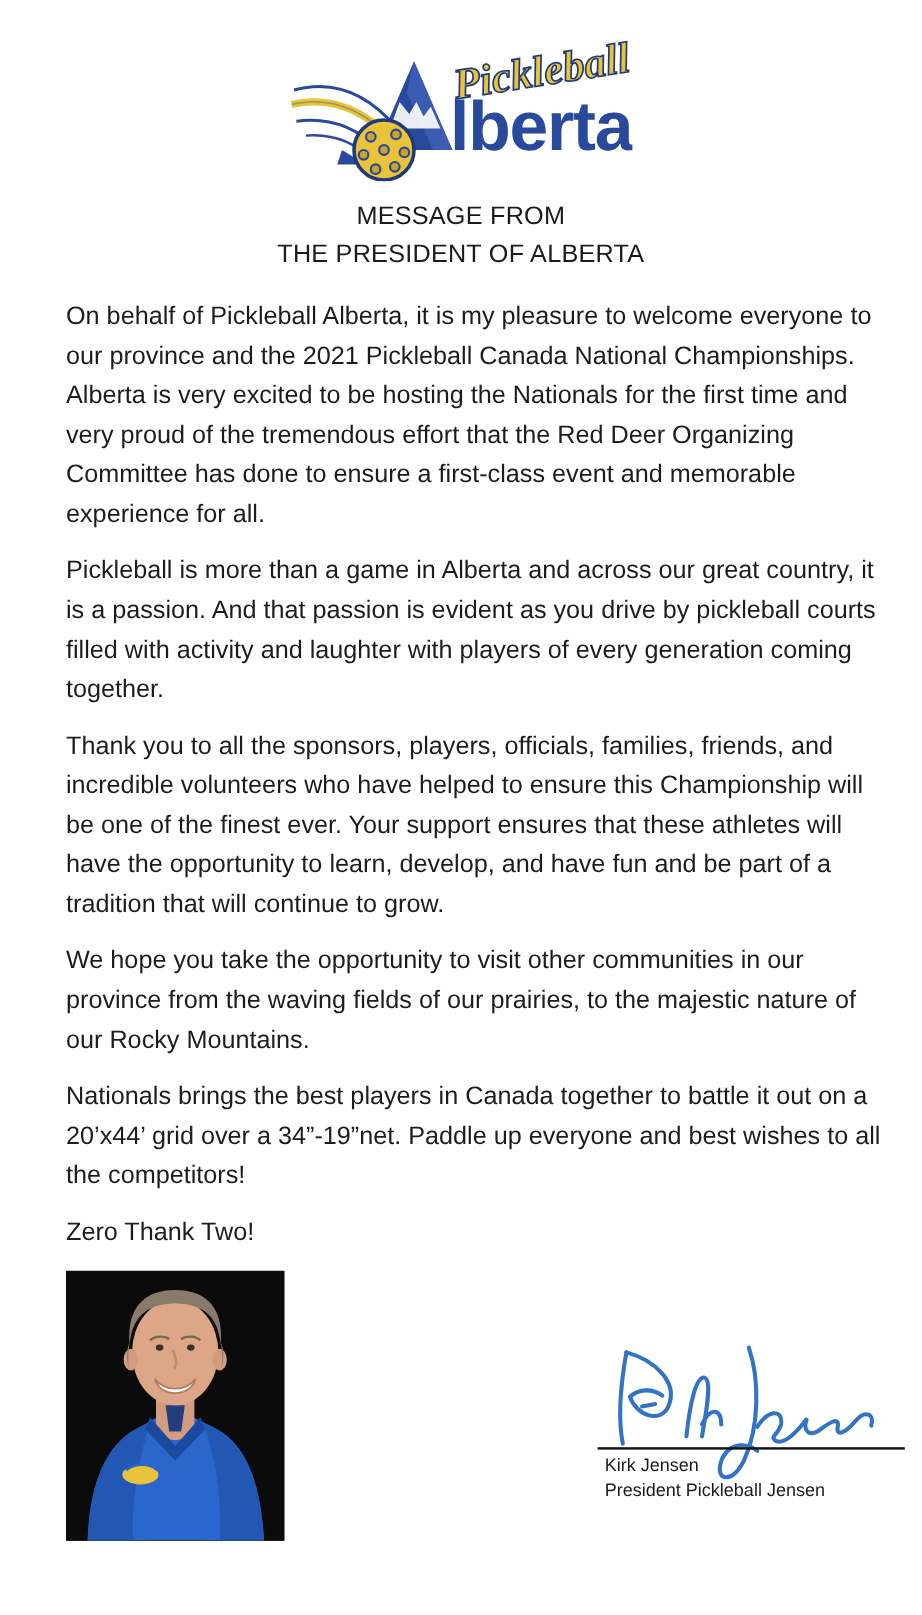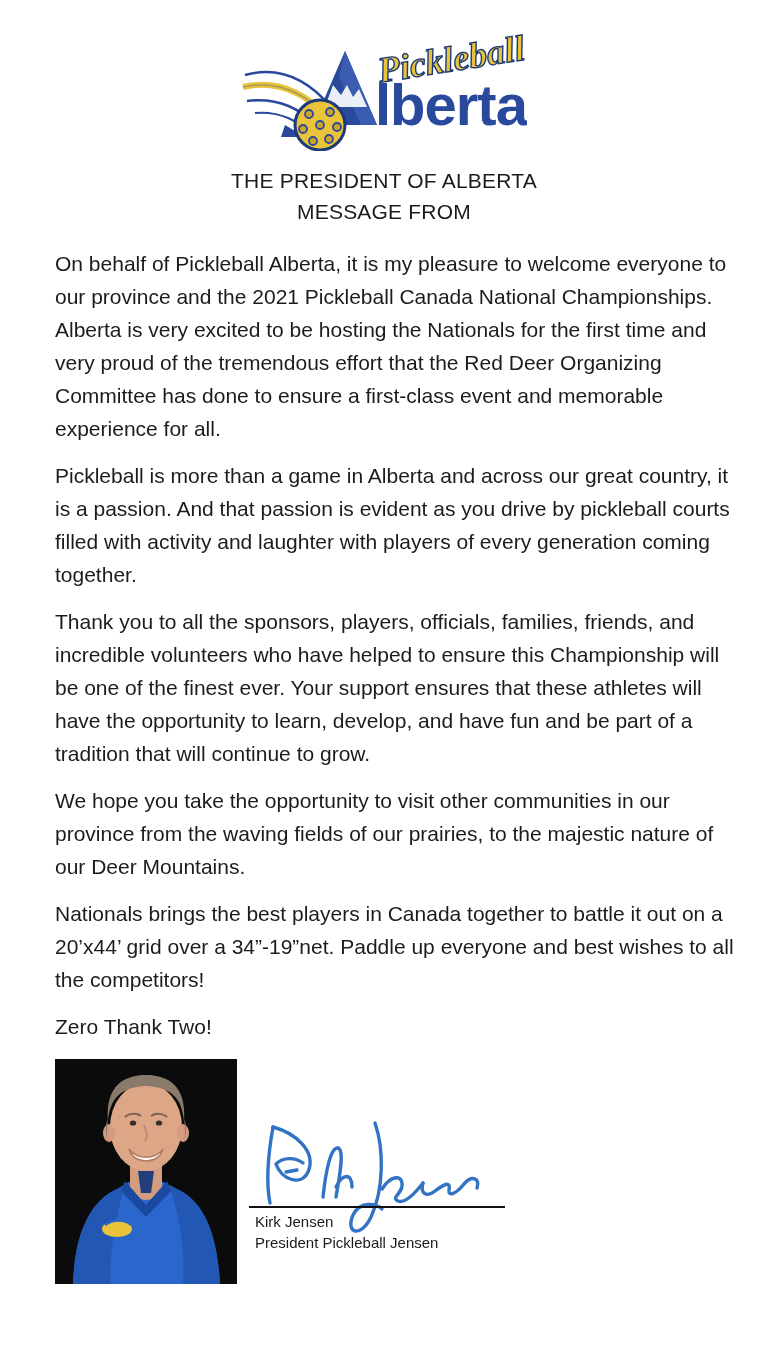--- a/index.html
+++ b/index.html
@@ -30,20 +30,21 @@
     margin: 20px 24px 0 55px;
     font-size: 21px;
     line-height: 33px;
     color: #1c1c1c;
   }
   .letter-body p { margin: 0 0 14px 0; }
   .sig-row {
     margin: 16px 0 0 55px;
     display: flex;
     align-items: flex-start;
+    justify-content: space-between;
   }
   .photo-frame {
     width: 182px; height: 225px;
     flex: 0 0 auto;
     background: #0b0b0b;
   }
   .sig-block {
     position: relative;
     margin-left: 12px;
     width: 270px;
@@ -104,29 +105,29 @@
         <circle cx="62" cy="96" r="4" fill="#cda32a" stroke="#28499c" stroke-width="1.8"></circle>
       </g>
 
       <text x="212" y="38" transform="rotate(-9 212 38)" text-anchor="middle" font-family="Liberation Serif, serif" font-style="italic" font-weight="bold" font-size="36" fill="#e9c33a" stroke="#1d3a7a" stroke-width="1.4">Pickleball</text>
 
       <text x="134" y="92" font-family="Liberation Sans, sans-serif" font-weight="bold" font-size="58" fill="#28499c" letter-spacing="-1">lberta</text>
     </svg>
   </div>
 
   <div class="heading">
+    <div>MESSAGE FROM</div>
     <div>THE PRESIDENT OF ALBERTA</div>
-    <div>MESSAGE FROM</div>
   </div>
 
   <div class="letter-body">
     <p>On behalf of Pickleball Alberta, it is my pleasure to welcome everyone to our province and the 2021 Pickleball Canada National Championships.  Alberta is very excited to be hosting the Nationals for the first time and very proud of the tremendous effort that the Red Deer Organizing Committee has done to ensure a first-class event and memorable experience for all.</p>
     <p>Pickleball is more than a game in Alberta and across our great country, it is a passion.  And that passion is evident as you drive by pickleball courts filled with activity and laughter with players of every generation coming together.</p>
     <p>Thank you to all the sponsors, players, officials, families, friends, and incredible volunteers who have helped to ensure this Championship will be one of the finest ever.  Your support ensures that these athletes will have the opportunity to learn, develop, and have fun and be part of a tradition that will continue to grow.</p>
-    <p>We hope you take the opportunity to visit other communities in our province from the waving fields of our prairies, to the majestic nature of our Deer Mountains.</p>
+    <p>We hope you take the opportunity to visit other communities in our province from the waving fields of our prairies, to the majestic nature of our Rocky Mountains.</p>
     <p>Nationals brings the best players in Canada together to battle it out on a 20’x44’ grid over a 34”-19”net.  Paddle up everyone and best wishes to all the competitors!</p>
     <p>Zero Thank Two!</p>
   </div>
 
   <div class="sig-row">
 
     <div class="photo-frame">
       <svg width="182" height="225" viewBox="0 0 182 225" aria-hidden="true">
         <rect x="0" y="0" width="182" height="225" fill="#0b0b0b"></rect>
 

